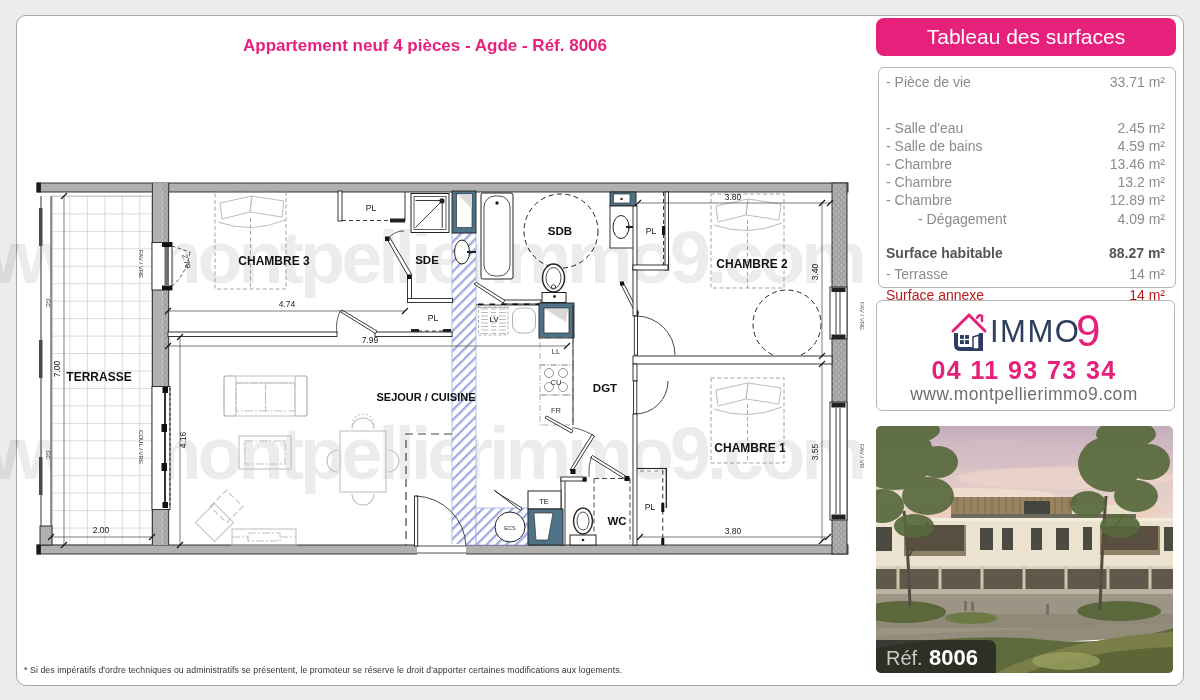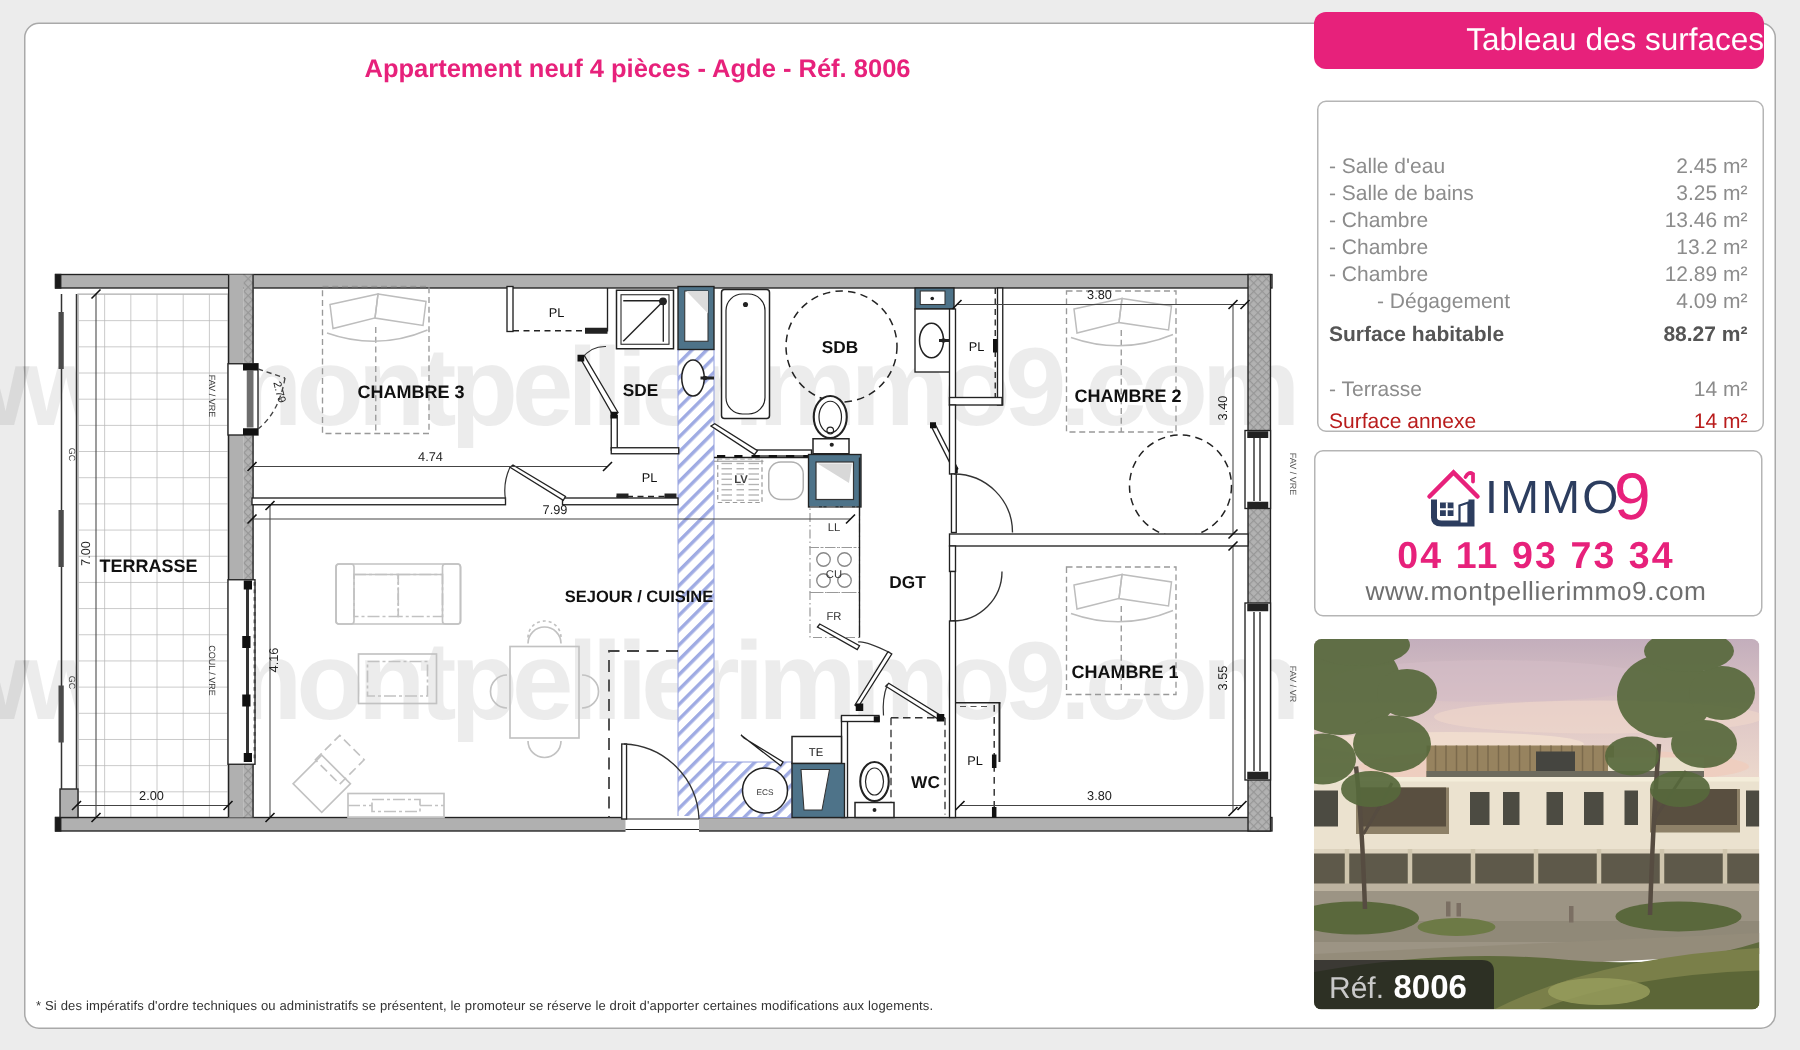--- a/index.html
+++ b/index.html
@@ -424,32 +424,33 @@
 <text x="274" y="265" font-size="12">CHAMBRE 3</text>
 <text x="752" y="268" font-size="12">CHAMBRE 2</text>
 <text x="750" y="452" font-size="12">CHAMBRE 1</text>
 <text x="99" y="381" font-size="12">TERRASSE</text>
 <text x="426" y="401" font-size="11">SEJOUR / CUISINE</text>
 <text x="605" y="392" font-size="11.5">DGT</text>
 </g>
 </svg>
 </div>
 
-<div class="abs" style="left:876px;top:8px;width:300px;height:38px;background:#e7217b;border-radius:8px;color:#fff;text-align:right;font-size:21px;line-height:38px;">Tableau des surfaces</div>
+<div class="abs" style="left:876px;top:18px;width:300px;height:38px;background:#e7217b;border-radius:8px;color:#fff;text-align:center;font-size:21px;line-height:38px;">Tableau des surfaces</div>
 
 <div class="abs" style="left:878px;top:67px;width:296px;height:219px;border:1px solid #b5b5b5;border-radius:6px;background:#fff;"></div>
 <div class="abs" style="left:886px;top:74px;width:279px;font-size:14px;color:#8c8c8c;">
+  <div style="height:18.1px;"><span>- Pièce de vie</span><span style="float:right">33.71 m²</span></div>
   <div style="height:18.1px;margin-top:28px;"><span>- Salle d'eau</span><span style="float:right">2.45 m²</span></div>
-  <div style="height:18.1px;"><span>- Salle de bains</span><span style="float:right">3.25 m²</span></div>
+  <div style="height:18.1px;"><span>- Salle de bains</span><span style="float:right">4.59 m²</span></div>
   <div style="height:18.1px;"><span>- Chambre</span><span style="float:right">13.46 m²</span></div>
   <div style="height:18.1px;"><span>- Chambre</span><span style="float:right">13.2 m²</span></div>
   <div style="height:18.1px;"><span>- Chambre</span><span style="float:right">12.89 m²</span></div>
   <div style="height:18.1px;margin-left:32px;"><span>- Dégagement</span><span style="float:right">4.09 m²</span></div>
-  <div style="height:21px;padding-top:3px;font-weight:bold;color:#555;"><span>Surface habitable</span><span style="float:right">88.27 m²</span></div>
-  <div style="height:19px;margin-top:16px;"><span>- Terrasse</span><span style="float:right">14 m²</span></div>
+  <div style="height:21px;padding-top:3px;font-weight:bold;color:#555;margin-top:13px;"><span>Surface habitable</span><span style="float:right">88.27 m²</span></div>
+  <div style="height:19px;"><span>- Terrasse</span><span style="float:right">14 m²</span></div>
   <div style="height:21px;padding-top:2px;font-weight:normal;color:#b91c1c;"><span>Surface annexe</span><span style="float:right">14 m²</span></div>
 </div>
 
 <div class="abs" style="left:876px;top:300px;width:297px;height:109px;border:1px solid #b5b5b5;border-radius:6px;background:#fff;"></div>
 
 <div class="abs" style="left:876px;top:300px;width:297px;height:109px;">
 <svg width="297" height="109" viewBox="0 0 297 109" xmlns="http://www.w3.org/2000/svg">
 
 <g transform="translate(76,11)">
 <path d="M 1,20 L 17,4 L 33,20" fill="none" stroke="#e7217b" stroke-width="3" stroke-linecap="round"></path>

